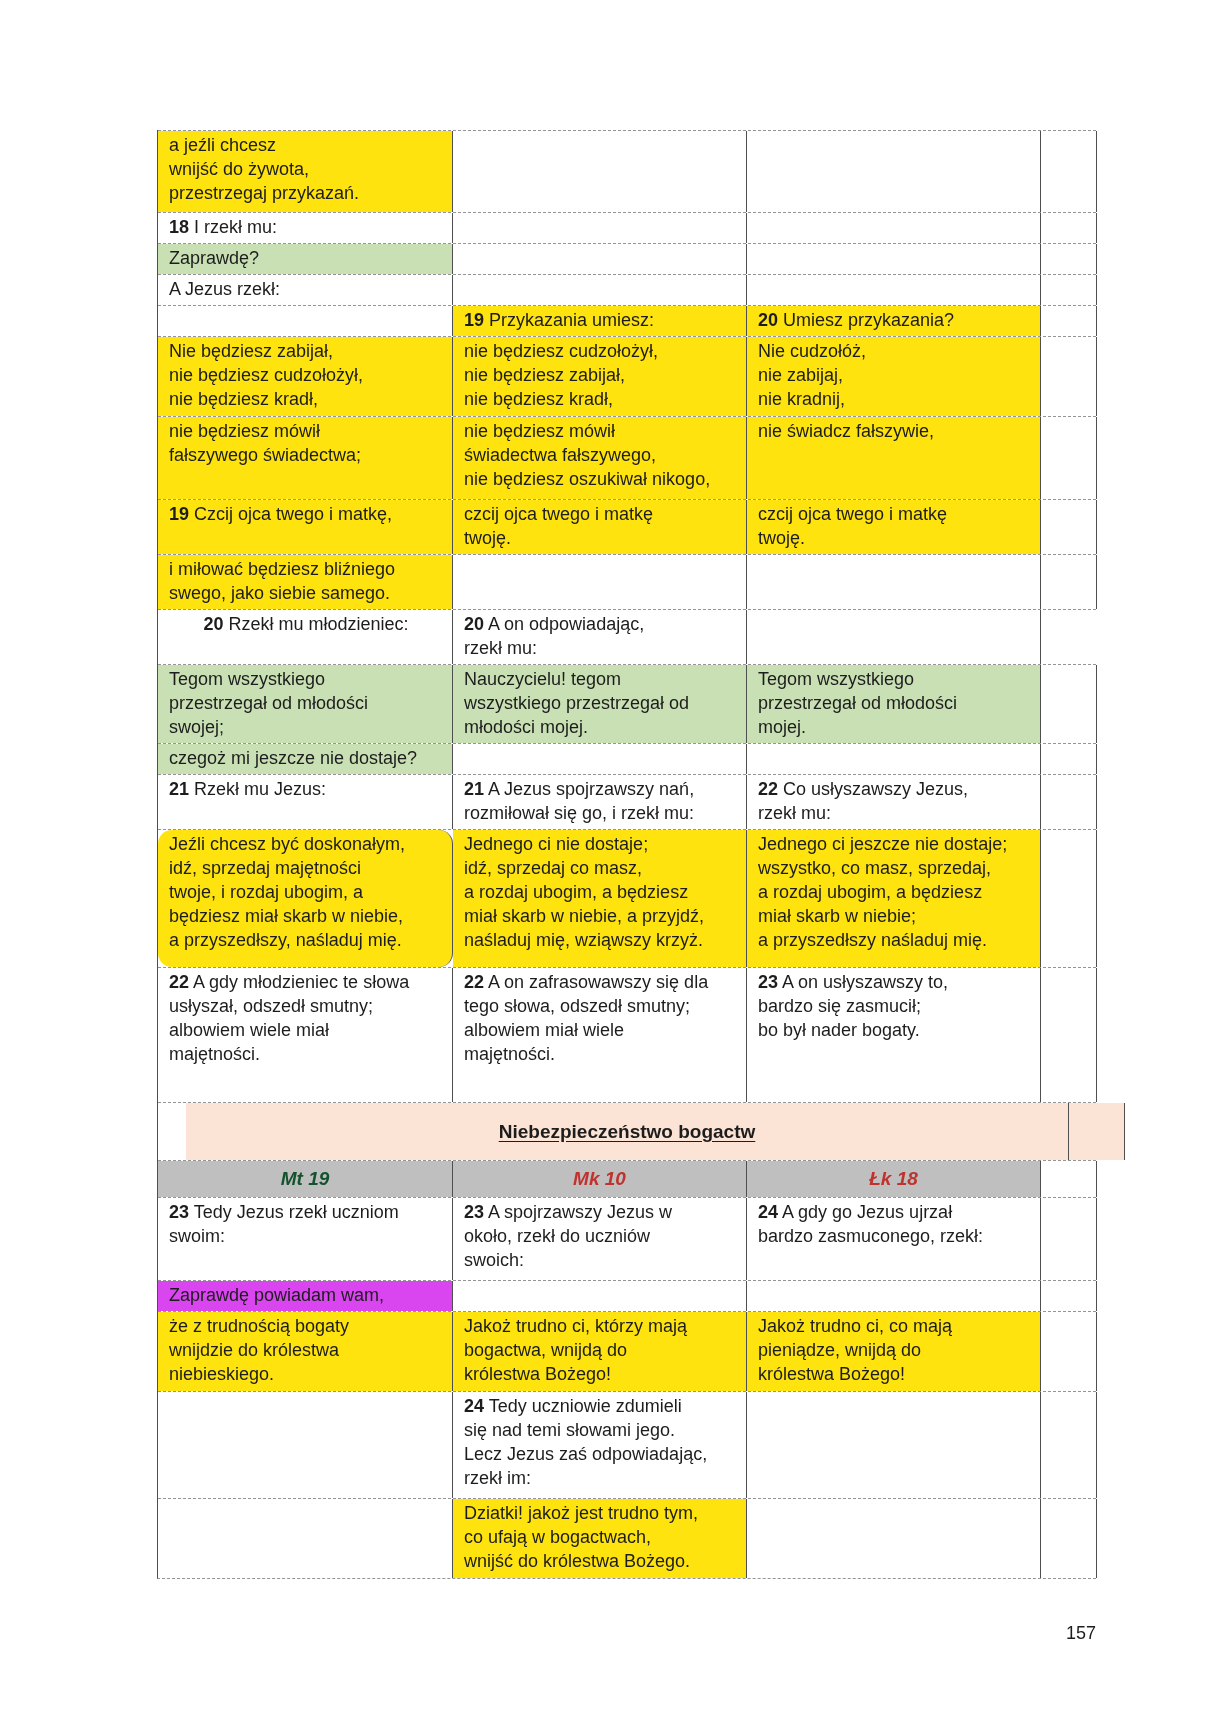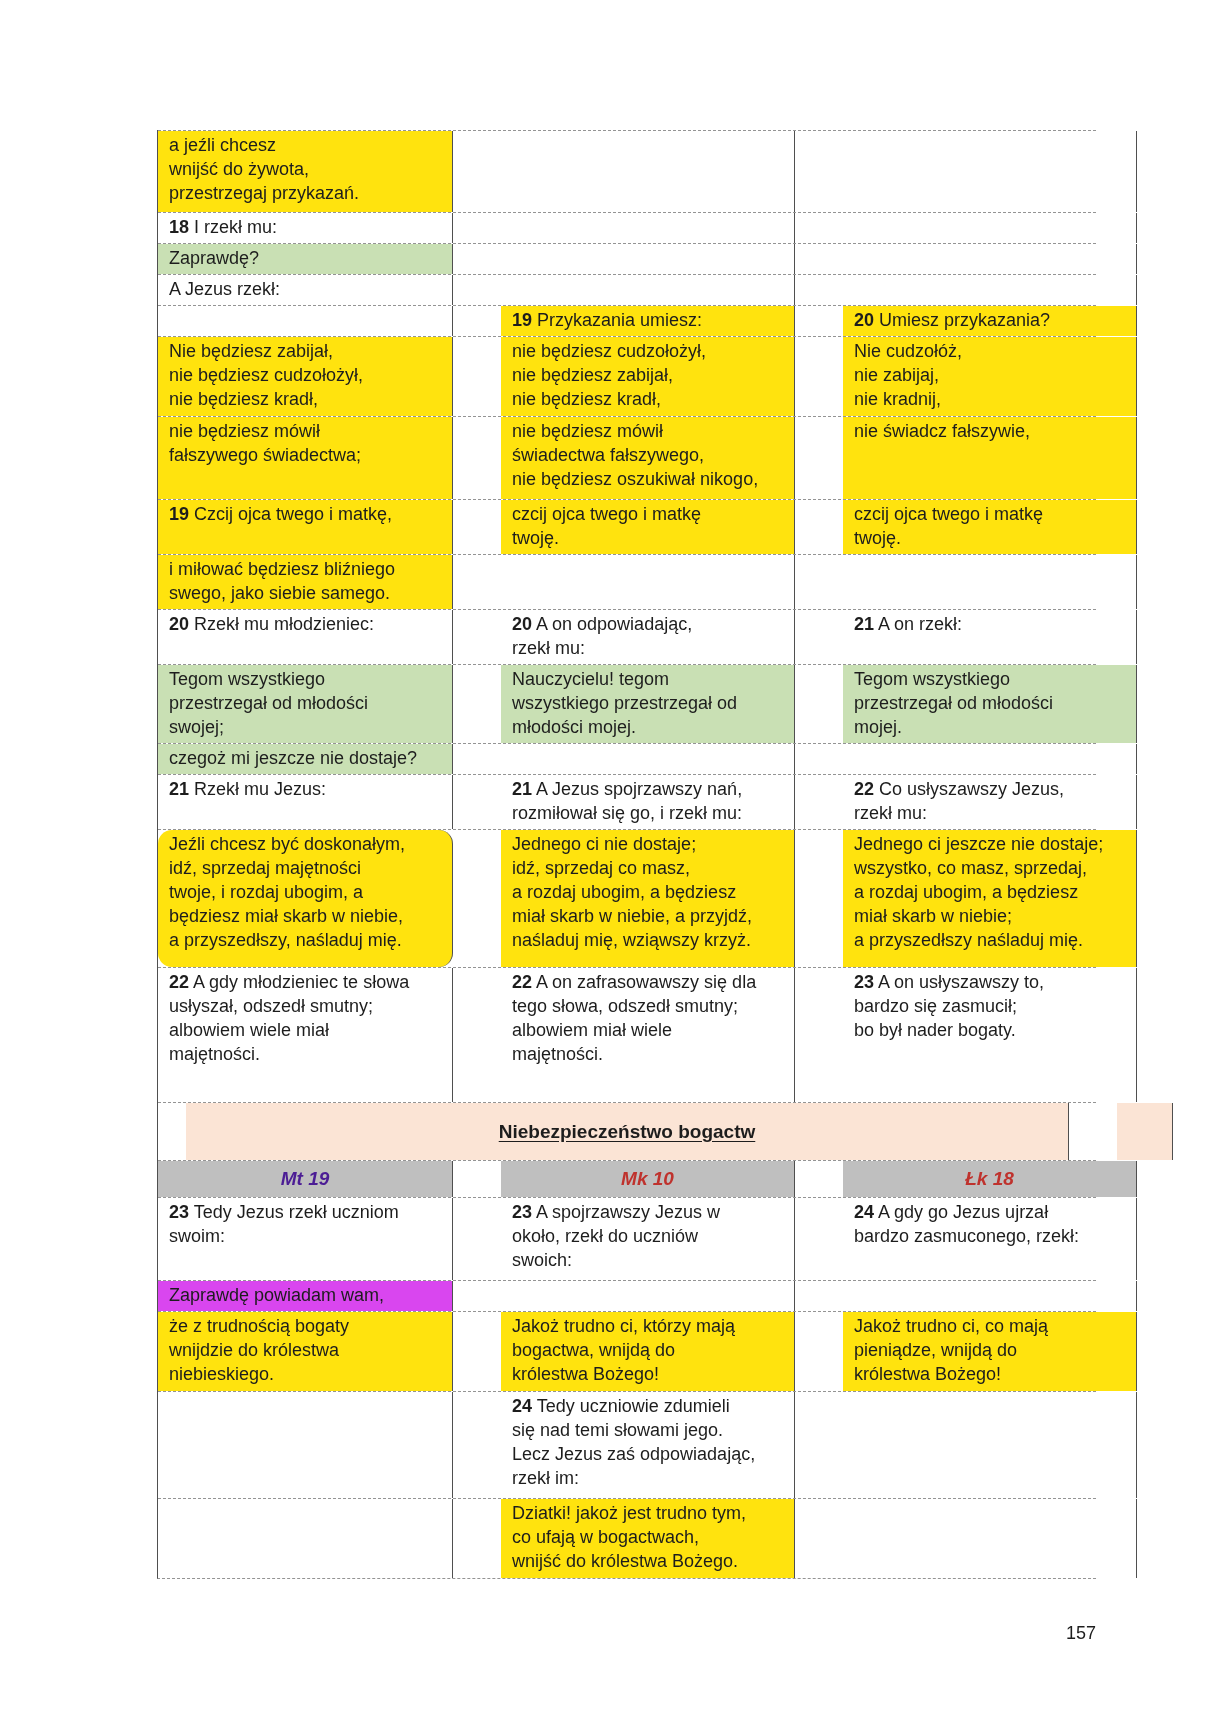--- a/index.html
+++ b/index.html
@@ -14,21 +14,20 @@
   }
   .synopsis-table {
     position:absolute; left:157px; top:130px; width:939px;
     border-left:1px solid #4f4f4f;
     border-bottom:1px dashed #949494;
   }
   .row {
     display:grid;
     grid-template-columns:295px 294px 294px 56px;
     border-top:1px dashed #949494;
-    gap:48px;
   }
   .row.band { grid-template-columns:883px 56px;padding-left:28px; }
   .cell {
     border-right:1px solid #4f4f4f;
     padding:2px 9px 4px 11px;
     font-size:18px; line-height:24px;
     background:#ffffff;
     min-height:100%;
   }
   .line { white-space:nowrap; }
@@ -151,29 +150,26 @@
       <div class="row" style="min-height: 55px;">
         <div class="cell" style="background: rgb(255, 227, 14);">
           <div class="line">i miłować będziesz bliźniego</div>
           <div class="line">swego, jako siebie samego.</div>
         </div>
         <div class="cell"></div>
         <div class="cell"></div>
         <div class="cell"></div>
       </div>
       <div class="row" style="min-height: 55px;">
-        <div class="cell" style="background: rgb(255, 255, 255);">
+        <div class="cell" style="background: rgb(255, 255, 255); text-align: center;">
           <div class="line"><b class="vnum">20</b> Rzekł mu młodzieniec:</div>
         </div>
         <div class="cell" style="background: rgb(255, 255, 255);">
           <div class="line"><b class="vnum">20</b> A on odpowiadając,</div>
           <div class="line">rzekł mu:</div>
-        </div>
-        <div class="cell" style="background: rgb(255, 255, 255);">
-          <div class="line"><b class="vnum">21</b> A on rzekł:</div>
         </div>
         <div class="cell"></div>
       </div>
       <div class="row" style="min-height: 78px;">
         <div class="cell" style="background: rgb(201, 224, 180);">
           <div class="line">Tegom wszystkiego</div>
           <div class="line">przestrzegał od młodości</div>
           <div class="line">swojej;</div>
         </div>
         <div class="cell" style="background: rgb(201, 224, 180);">
@@ -255,21 +251,21 @@
         <div class="cell"></div>
       </div>
       <div class="row band" style="min-height: 58px;">
         <div class="cell band-main" style="background: rgb(251, 228, 213);">
           <span class="band-title">Niebezpieczeństwo bogactw</span>
         </div>
         <div class="cell band-side" style="background: rgb(251, 228, 213);"></div>
       </div>
       <div class="row" style="min-height: 37px;">
         <div class="cell head-cell" style="background: rgb(191, 191, 191);">
-          <span class="head-label" style="color: #4c1d95;">Mt 19</span>
+          <span class="head-label" style="color: #14532d;">Mt 19</span>
         </div>
         <div class="cell head-cell" style="background: rgb(191, 191, 191);">
           <span class="head-label" style="color: rgb(191, 50, 45);">Mk 10</span>
         </div>
         <div class="cell head-cell" style="background: rgb(191, 191, 191);">
           <span class="head-label" style="color: rgb(191, 50, 45);">Łk 18</span>
         </div>
         <div class="cell"></div>
       </div>
       <div class="row" style="min-height: 83px;">

